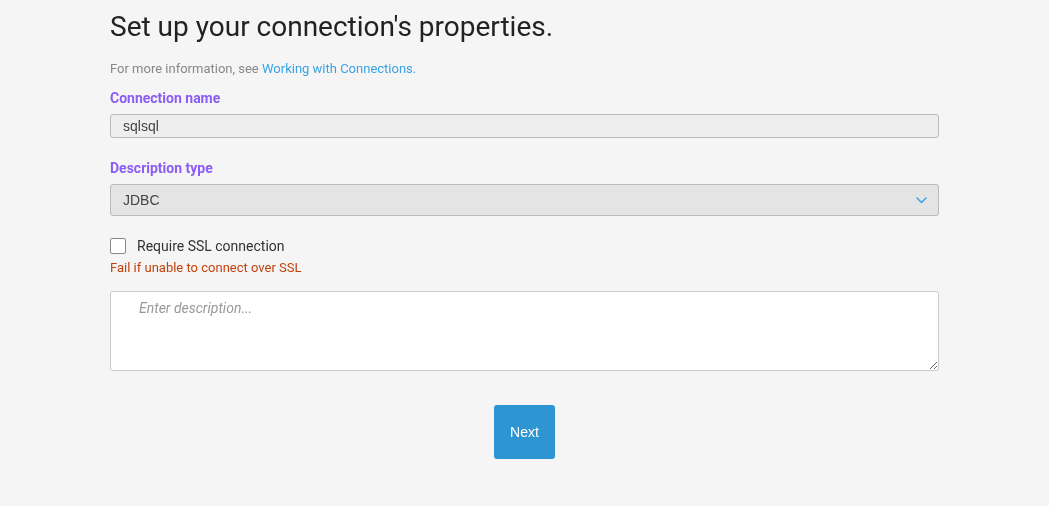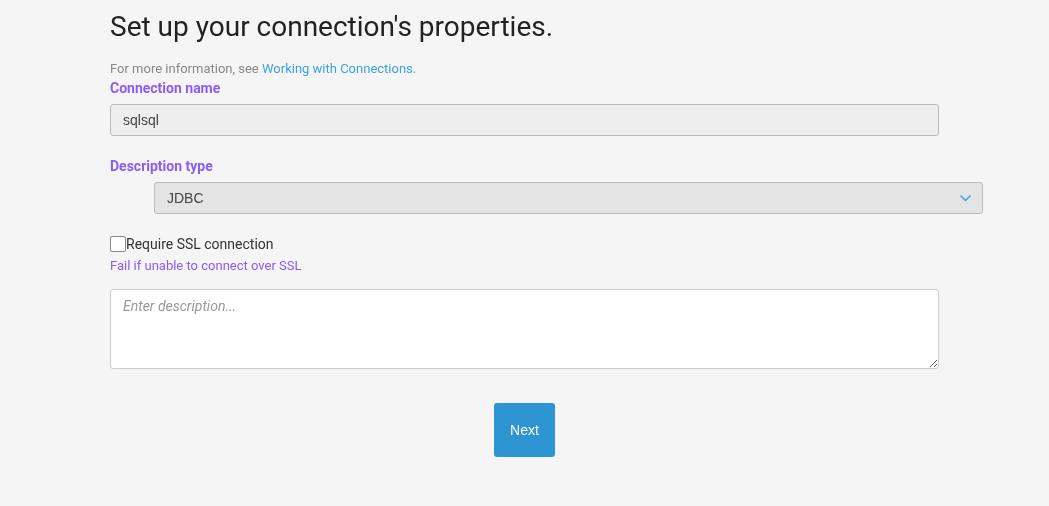--- a/index.html
+++ b/index.html
@@ -20,51 +20,50 @@
     }
     .page-title {
       font-size: 28px;
       font-weight: 400;
       color: #222;
       margin-bottom: 18px;
     }
     .info-text {
       font-size: 13px;
       color: #888;
-      margin-bottom: 4px;
+      margin-bottom: 14px;
     }
     .info-link {
       color: #3aa3e3;
       text-decoration: none;
     }
     .field-group {
       margin-bottom: 22px;
     }
     .field-label {
       font-size: 14px;
       font-weight: 700;
       color: #8b5cf6;
       display: block;
       margin-bottom: 8px;
     }
     .text-input {
       width: 100%;
-      height: 32px;
+      height: 24px;
       padding: 6px 12px;
       font-size: 14px;
       color: #444;
       background: #eeeeee;
       border: 1px solid #bbb;
       border-radius: 3px;
       outline: none;
     }
     .select-wrapper {
       position: relative;
       width: 100%;
-      margin-left: 44px;
     }
     .select-input {
       width: 100%;
       height: 32px;
       padding: 6px 34px 6px 12px;
       font-size: 14px;
       color: #444;
       background: #e4e4e4;
       border: 1px solid #bbb;
       border-radius: 3px;
@@ -85,46 +84,46 @@
       display: flex;
       align-items: center;
       justify-content: center;
     }
     .chevron svg {
       stroke: #3aa3e3;
     }
     .checkbox-row {
       display: flex;
       align-items: center;
-      gap: 0;
+      gap: 11px;
       margin-bottom: 6px;
     }
     .checkbox {
       width: 16px;
       height: 16px;
       border: 1px solid #888;
       border-radius: 2px;
       background: #fff;
       cursor: pointer;
       flex-shrink: 0;
     }
     .checkbox-label {
       font-size: 14px;
       color: #333;
       cursor: pointer;
     }
     .helper-text {
       font-size: 13px;
-      color: #8b5cf6;
+      color: #c2410c;
       margin-bottom: 16px;
     }
     .textarea-input {
       width: 100%;
       height: 80px;
-      padding: 8px 12px;
+      padding: 8px 28px;
       font-size: 14px;
       color: #444;
       background: #fff;
       border: 1px solid #ccc;
       border-radius: 3px;
       resize: vertical;
       outline: none;
       font-family: inherit;
     }
     .textarea-input::placeholder {

